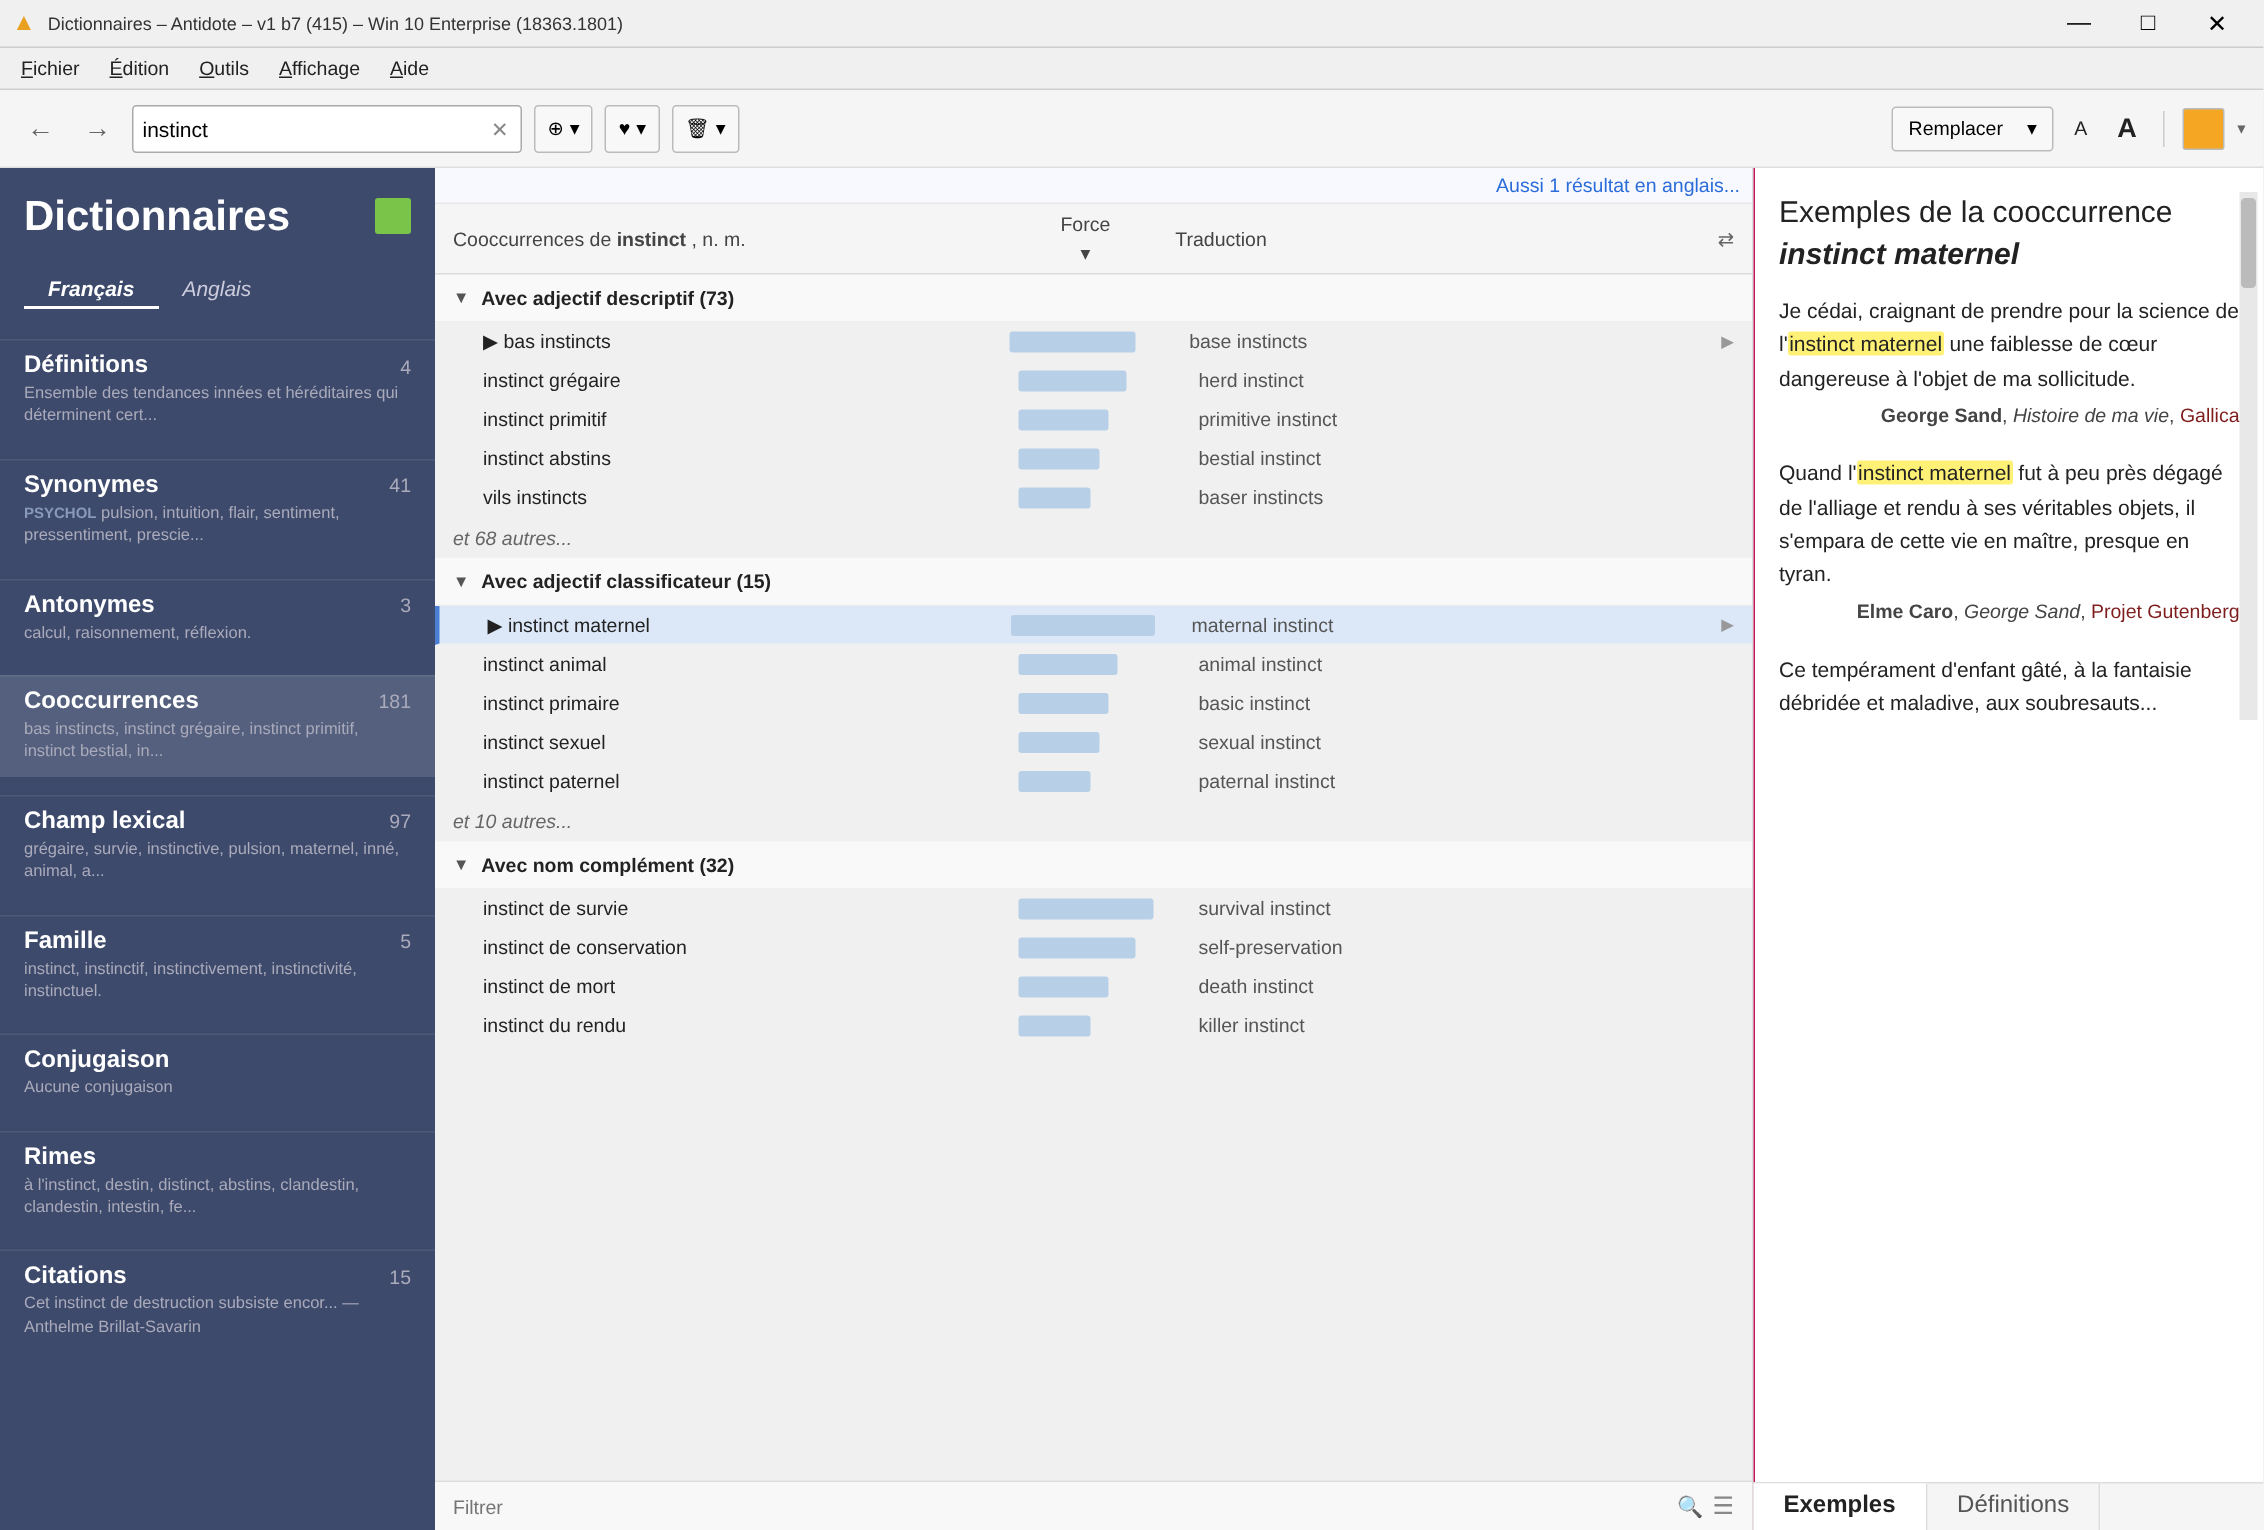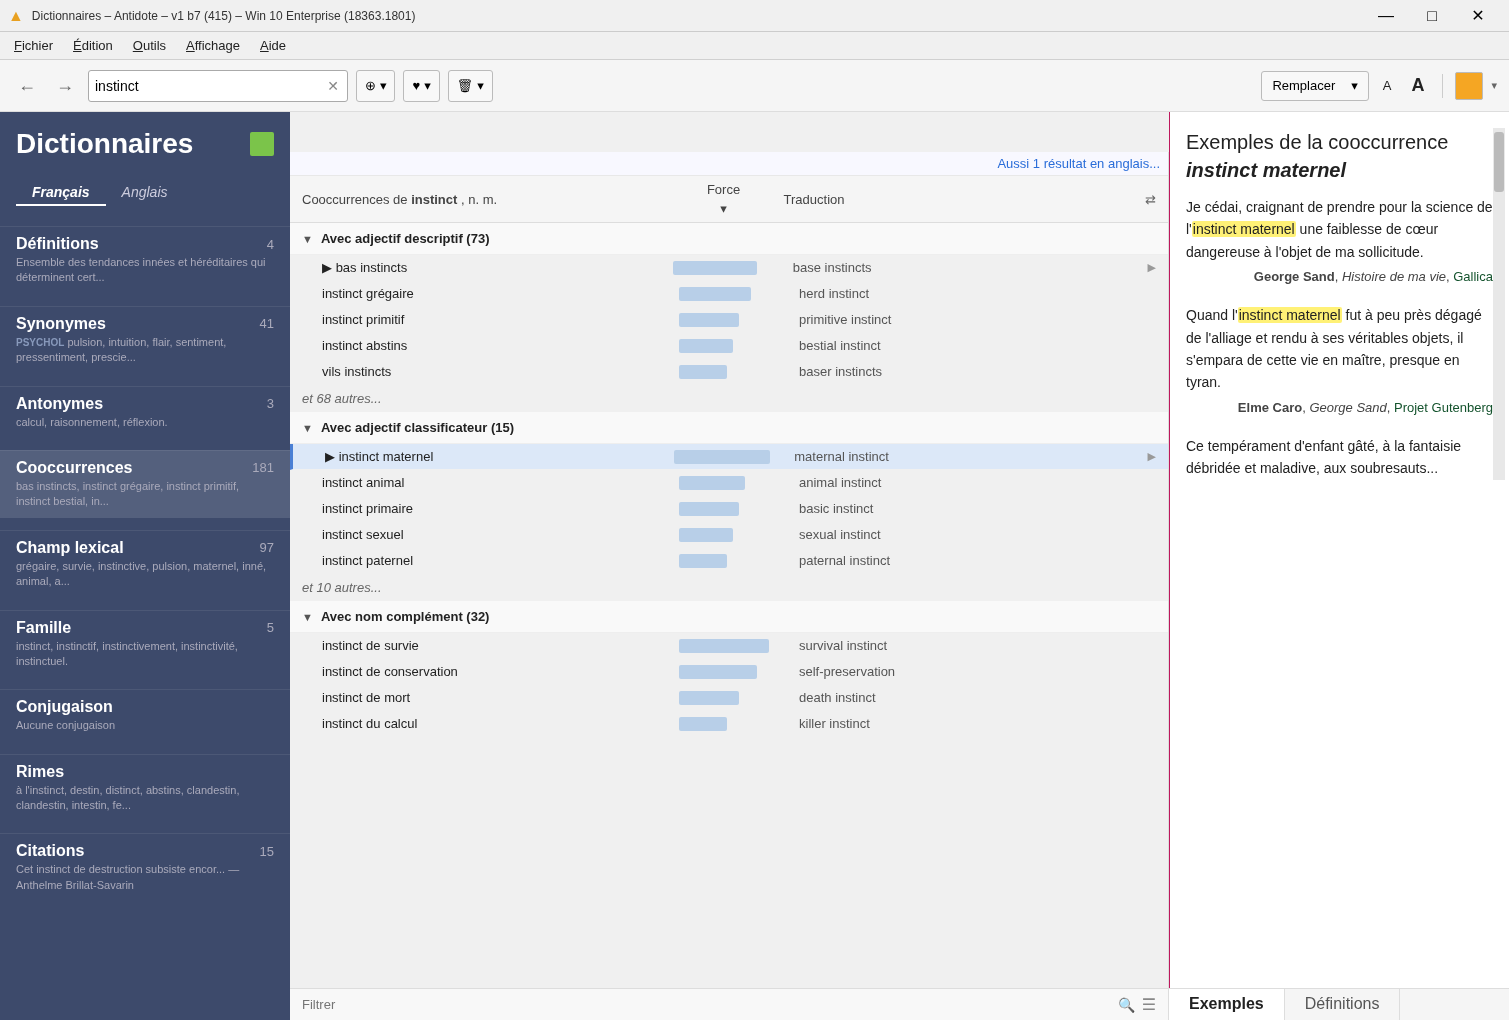--- a/index.html
+++ b/index.html
@@ -277,21 +277,21 @@
       border-radius: 2px;
       padding: 0 1px;
     }
     .example-source {
       text-align: right;
       font-size: 13px;
       color: #444;
     }
     .example-source strong { font-weight: bold; }
     .example-source em { font-style: italic; }
-    .example-source a { color: #14532d; text-decoration: none; cursor: pointer; }
+    .example-source a { color: #7f1d1d; text-decoration: none; cursor: pointer; }
 
     
     .bottom-tabs {
       display: flex;
       border-top: 1px solid #ddd;
       background: #f5f5f5;
       height: 32px;
     }
     .bottom-tab {
       padding: 6px 20px;
@@ -311,21 +311,20 @@
       display: flex;
       flex: 1;
       overflow: hidden;
     }
     .table-section {
       flex: 1;
       display: flex;
       flex-direction: column;
       border-right: 1px solid #ddd;
       overflow: hidden;
-      margin-top: 40px;
     }
   </style>
 </head>
 <body>
 
 <div class="title-bar">
   <span style="color:#e8a020; font-size:16px; margin-right:8px;">▲</span>
   <span class="title-bar-text">Dictionnaires – Antidote – v1 b7 (415) – Win 10 Enterprise (18363.1801)</span>
   <div class="title-bar-controls">
     <button class="title-bar-btn">—</button>
@@ -606,21 +605,21 @@
 
         <div class="cooc-row">
           <div class="cooc-row-term">instinct de mort</div>
           <div class="cooc-row-force">
             <div class="force-bar" style="width:50%"></div>
           </div>
           <div class="cooc-row-translation">death instinct</div>
         </div>
 
         <div class="cooc-row">
-          <div class="cooc-row-term">instinct du calcul</div>
+          <div class="cooc-row-term">instinct du rendu</div>
           <div class="cooc-row-force">
             <div class="force-bar" style="width:40%"></div>
           </div>
           <div class="cooc-row-translation">killer instinct</div>
         </div>
 
       </div>
 
       <div class="filter-bar">
         <input class="filter-input" type="text" placeholder="Filtrer" style="">

